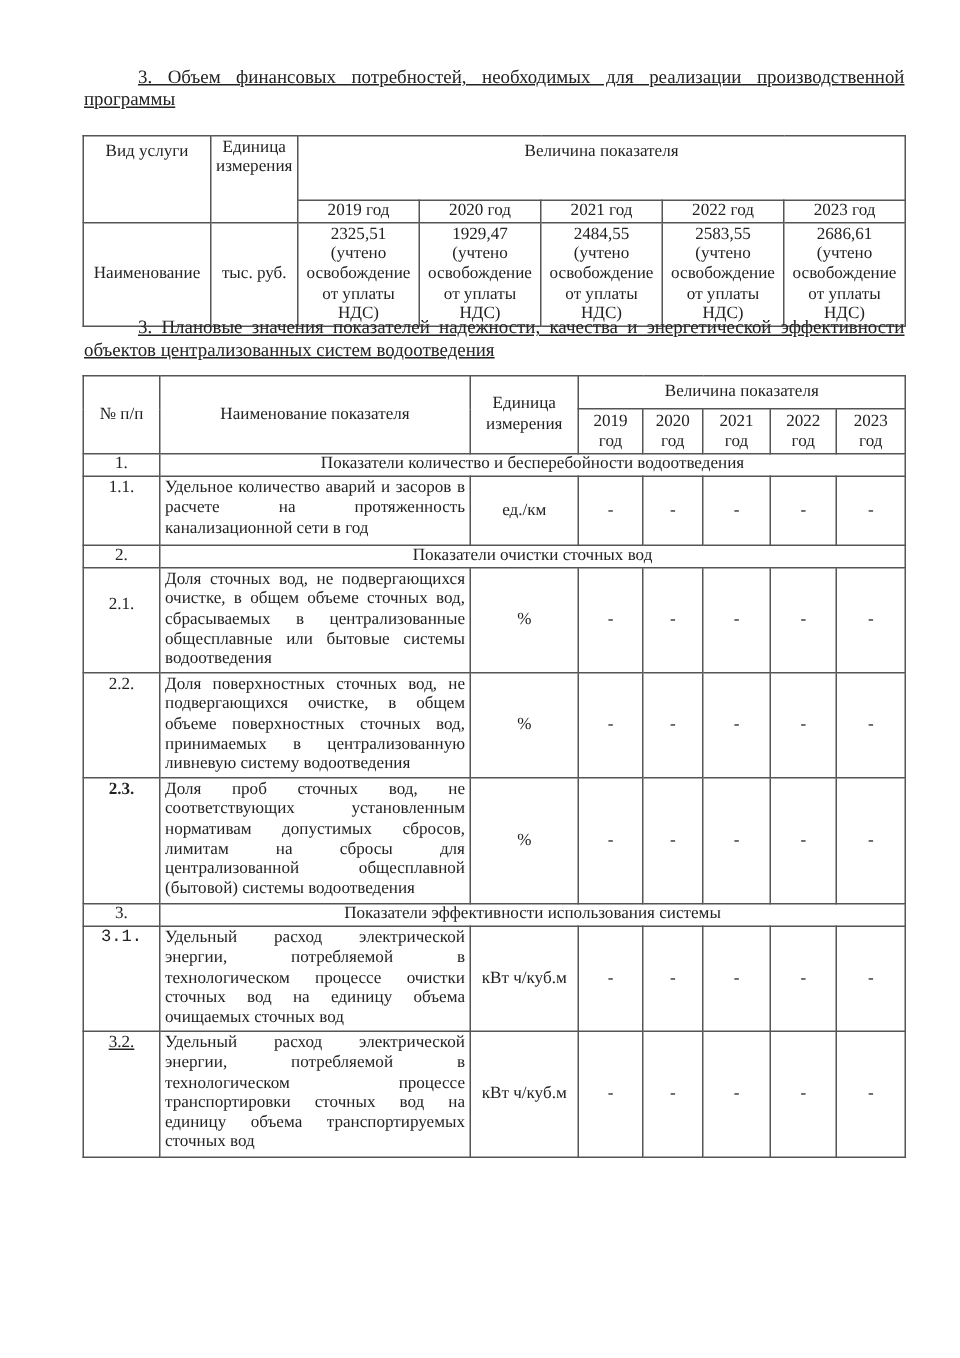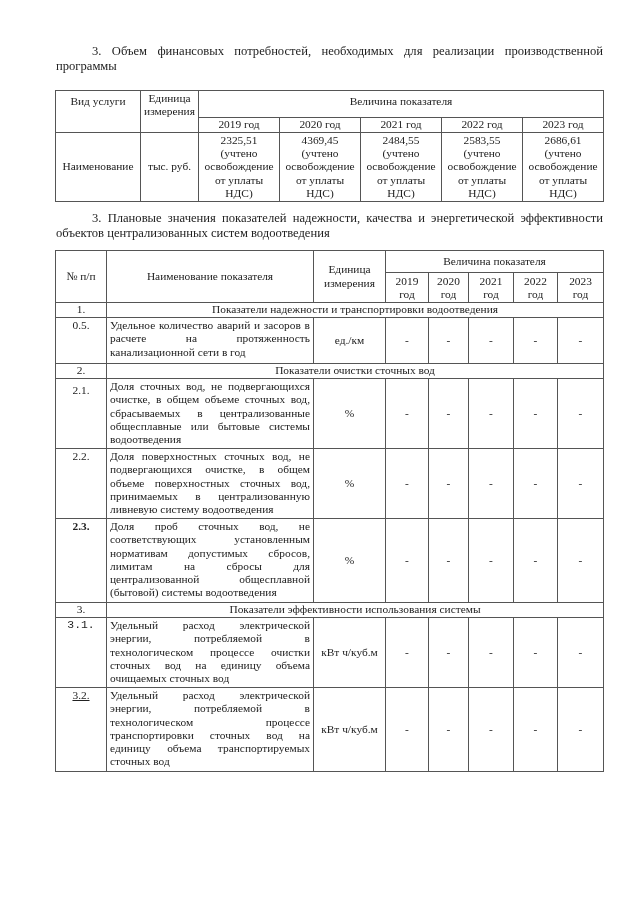--- a/index.html
+++ b/index.html
@@ -1,19 +1,19 @@
 <!DOCTYPE html>
 <html><head>
 <meta charset="utf-8">
 <style>
   html, body { margin:0; padding:0; background:#ffffff; }
   body { width:640px; height:905px; position:relative; overflow:hidden;
          font-family:"Liberation Serif", serif; color:#222; }
   .para { position:absolute; left:56px; width:547px; font-size:12.6px; line-height:15px; text-align:justify; }
-  .para .first { text-indent:36px; display:block; }
+  .para .first { text-indent:36px; display:block;text-decoration:underline; }
   #p3 { top:44px; }
   #p4 { top:211px; }
   table { position:absolute; border-collapse:collapse; table-layout:fixed; font-size:11.4px; line-height:13.3px; }
   td, th { border:1px solid #555; padding:0 2px; font-weight:normal; text-align:center; vertical-align:middle; }
   #t1 { left:55px; top:90px; width:548px; }
   #t2 { left:55px; top:250px; width:548px; }
   .name { text-align:justify; text-align-last:left; padding:1px 3px; vertical-align:top; }
   .sec td { height:14px; }
   .hdr-yr { line-height:12.5px; }
 </style>
@@ -28,37 +28,37 @@
   <colgroup>
     <col style="width:85px">
       <col style="width:58px">
     <col style="width:81px">
       <col style="width:81px">
       <col style="width:81px">
       <col style="width:81px">
       <col style="width:81px">
   </colgroup>
   <tbody>
-      <tr style="height:27px">
+      <tr style="height:43px">
     <th rowspan="2" style="vertical-align:top;padding-top:4px">Вид услуги</th>
     <th rowspan="2" style="vertical-align:top;padding-top:1px">Единица измерения</th>
     <th colspan="5" style="vertical-align:top;padding-top:4px">Величина показателя</th>
   </tr>
   <tr style="height:15px">
     <th>2019 год</th>
     <th>2020 год</th>
     <th>2021 год</th>
     <th>2022 год</th>
     <th>2023 год</th>
   </tr>
   <tr style="height:69px">
     <td>Наименование</td>
     <td>тыс. руб.</td>
     <td>2325,51 (учтено освобождение от уплаты НДС)</td>
-    <td>4369,45 (учтено освобождение от уплаты НДС)</td>
+    <td>1929,47 (учтено освобождение от уплаты НДС)</td>
     <td>2484,55 (учтено освобождение от уплаты НДС)</td>
     <td>2583,55 (учтено освобождение от уплаты НДС)</td>
     <td>2686,61 (учтено освобождение от уплаты НДС)</td>
   </tr>
 </tbody>
   </table>
 
 <div id="p4" class="para">
   <span class="first">3. Плановые значения показателей надежности, качества и энергетической эффективности объектов централизованных систем водоотведения</span>
 </div>
@@ -85,38 +85,38 @@
     <th>2019 год</th>
     <th>2020 год</th>
     <th>2021 год</th>
     <th>2022 год</th>
     <th>2023 год</th>
   </tr>
   </tbody>
     <tbody id="t2-body">
       <tr class="sec">
         <td>1.</td>
-        <td colspan="7">Показатели надежности и транспортировки водоотведения</td>
+        <td colspan="7">Показатели количество и бесперебойности водоотведения</td>
       </tr>
       <tr style="height: 46px;">
-        <td style="vertical-align: top; padding-top: 1px;">0.5.</td>
+        <td style="vertical-align: top; padding-top: 1px;">1.1.</td>
         <td class="name">Удельное количество аварий и засоров в расчете на протяженность канализационной сети в год</td>
         <td>ед./км</td>
         <td>-</td>
         <td>-</td>
         <td>-</td>
         <td>-</td>
         <td>-</td>
       </tr>
       <tr class="sec">
         <td>2.</td>
         <td colspan="7">Показатели очистки сточных вод</td>
       </tr>
       <tr style="height: 70px;">
-        <td style="vertical-align: top; padding-top: 5px;">2.1.</td>
+        <td style="vertical-align: top; padding-top: 18px;">2.1.</td>
         <td class="name">Доля сточных вод, не подвергающихся очистке, в общем объеме сточных вод, сбрасываемых в централизованные общесплавные или бытовые системы водоотведения</td>
         <td>%</td>
         <td>-</td>
         <td>-</td>
         <td>-</td>
         <td>-</td>
         <td>-</td>
       </tr>
       <tr style="height: 70px; margin-top: 11px;">
         <td style="vertical-align: top; padding-top: 1px;">2.2.</td>

